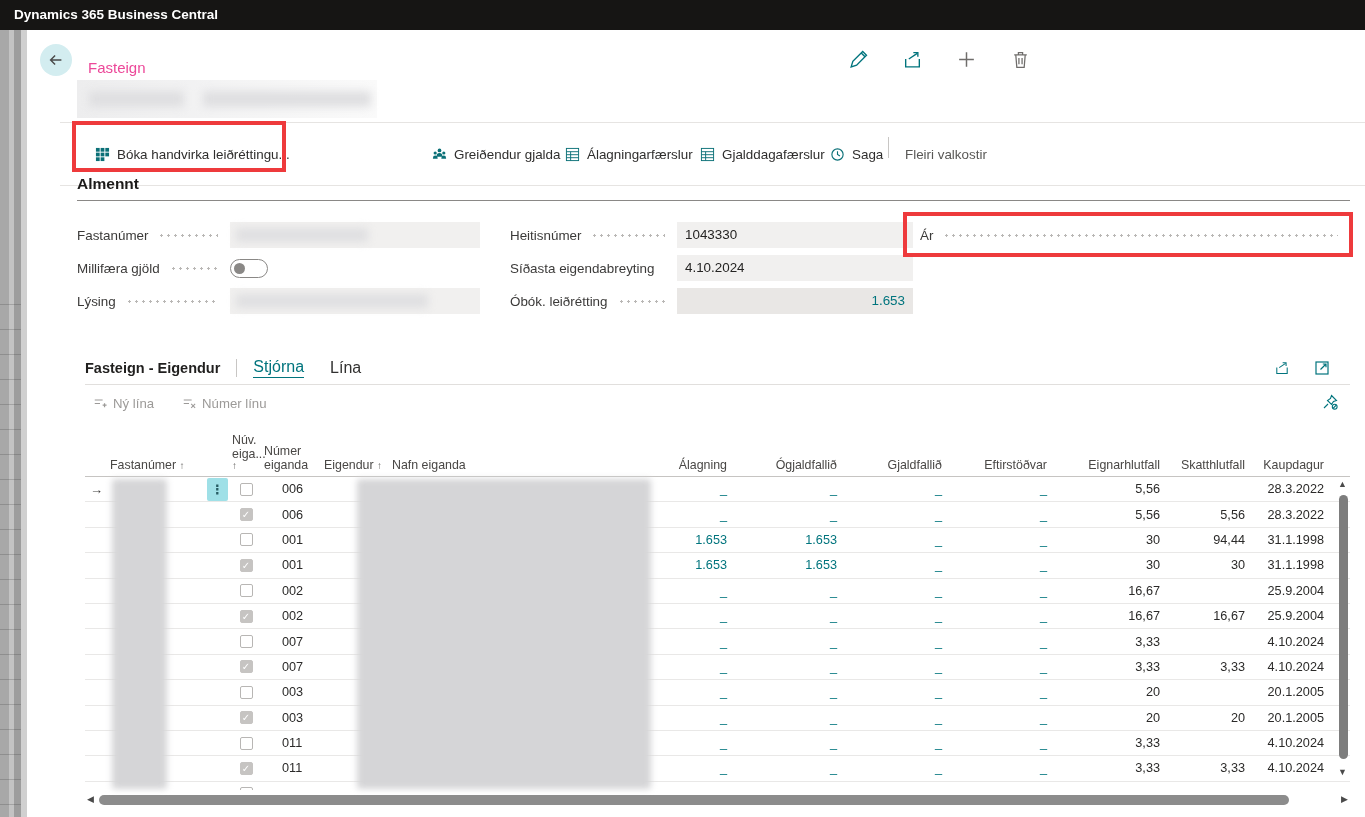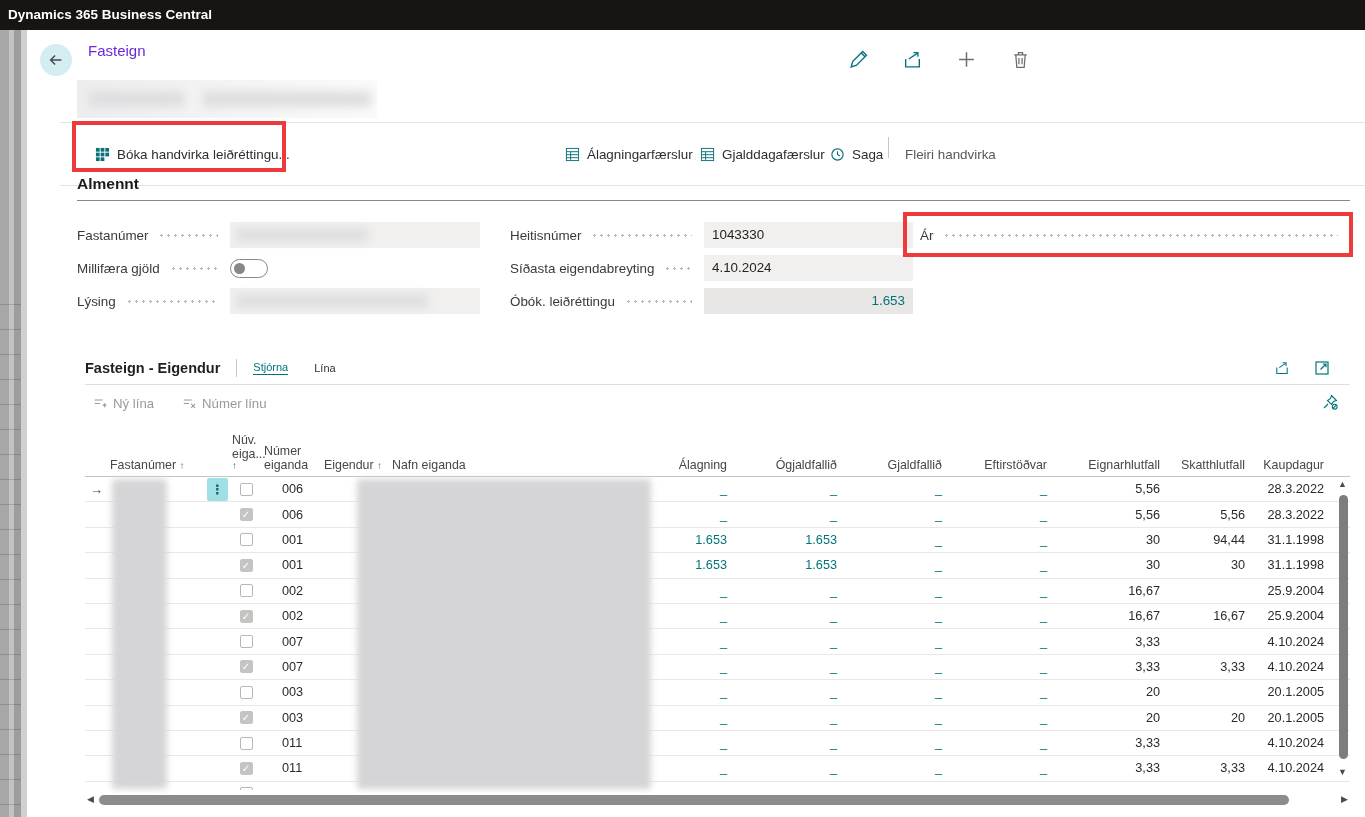--- a/index.html
+++ b/index.html
@@ -3,32 +3,32 @@
 <meta charset="utf-8">
 <style>
   :root{ --accent:#00747d; --hl:#ee3a3c; }
   *{box-sizing:border-box}
   body{margin:0;background:#666}
   .screen{position:relative;width:1365px;height:817px;background:#fff;overflow:hidden;
     font-family:"Liberation Sans","DejaVu Sans",sans-serif;color:#323130}
 
   
   .topbar{position:absolute;left:0;top:0;right:0;height:30px;background:#161514;color:#fff;
-    font-size:13.5px;font-weight:bold;line-height:30px;padding-left:8px}
+    font-size:13.5px;font-weight:bold;line-height:30px;padding-left:14px}
 
   
   .bg-strips{position:absolute;left:0;top:30px;bottom:0;width:30px;
     background:linear-gradient(to right,#a8a8a8 0 9px,#c3c3c3 9px 14px,#9d9d9d 14px 21px,#d0d0d0 21px 27px,#fff 27px)}
   .bg-strips::after{content:"";position:absolute;left:0;width:21px;top:250px;bottom:0;
     background:repeating-linear-gradient(to bottom,transparent 0 24px,rgba(50,50,50,.22) 24px 25px)}
 
   
   .back-btn{position:absolute;left:40px;top:44px;width:32px;height:32px;border-radius:50%;
     background:#d3edf0;display:flex;align-items:center;justify-content:center;cursor:pointer}
-  .page-title{position:absolute;left:88px;top:42px;font-size:15px;color:#6d28d9}
+  .page-title{position:absolute;left:88px;top:59px;font-size:15px;color:#ec4899}
   .top-icons{position:absolute;left:848px;top:49px;display:flex;gap:33px;align-items:center}
   .ticon{width:21px;height:21px;color:var(--accent);cursor:pointer}
   .ticon.gray{color:#6f6d6b}
   .ticon svg{width:100%;height:100%}
 
   
   .title-blur{position:absolute;left:77px;top:80px;width:300px;height:38px;
     background:linear-gradient(to right,#ededee,#fafafa)}
   .blob{position:absolute;background:#dfdfe1;filter:blur(4px);border-radius:3px}
 
@@ -50,35 +50,35 @@
   .general{position:absolute;left:77px;top:175px;width:1273px}
   .general h2{margin:0;font-size:15.5px;font-weight:bold;color:#1c1b1a;padding-bottom:7px;border-bottom:1px solid #8a8886}
   .fgrid{position:relative;margin-top:21px;height:125px}
   .fcol{position:absolute;top:0;display:flex;flex-direction:column;gap:7px}
   .fcol1{left:0;width:403px}.fcol2{left:433px;width:403px}.fcol3{left:843px;width:430px}
   .frow{display:flex;align-items:center;height:26px}
   .flabel{font-size:13.4px;color:#3b3a39;white-space:nowrap}
   .fdots{flex:1;height:3px;margin:0 12px 0 10px;align-self:center;
     background-image:radial-gradient(circle,#b9b7b5 1.1px,transparent 1.4px);background-size:7px 3px;background-position:0 center}
   .fval{height:26px;background:#f1f0ef;font-size:13.4px;line-height:26px;padding:0 8px;color:#252423;position:relative;flex:none}
-  .fval.w250{width:250px}.fval.w225{width:209px}
+  .fval.w250{width:250px}.fval.w225{width:236px}
   .fval.right{text-align:right}
   .fval.teal{color:var(--accent);background:#e9e7e5}
   .ar-input{width:226px;height:26px;border:1px solid #696765;font-size:13.4px;text-align:right;
     padding:0 6px;font-family:inherit;color:#1c1b1a;flex:none;background:#fff}
   .toggle{width:38px;height:19px;border:1px solid #8a8886;border-radius:10px;position:relative;background:#fff;flex:none;cursor:pointer}
   .toggle .knob{position:absolute;left:3px;top:3px;width:11px;height:11px;border-radius:50%;background:#8a8886}
   .spacer212{width:212px;flex:none}
 
   
   .subpage{position:absolute;left:85px;top:352px;width:1265px}
   .sp-head{height:33px;display:flex;align-items:center;border-bottom:1px solid #e1dfdd;padding-right:20px}
   .sp-title{font-size:14.5px;font-weight:bold;color:#201f1e}
   .sp-div{width:1px;height:18px;background:#c8c6c4;margin:0 16px}
-  .sp-tab{font-size:11px;margin-right:26px;cursor:pointer;color:#323130}
+  .sp-tab{font-size:16px;margin-right:26px;cursor:pointer;color:#323130}
   .sp-tab.active{color:var(--accent);border-bottom:1px solid var(--accent);padding-bottom:1px}
   .sp-icons{margin-left:auto;display:flex;gap:24px}
   .sicon{width:16px;height:16px;color:var(--accent);cursor:pointer}
   .sicon svg{width:100%;height:100%}
   .sp-actions{height:36px;display:flex;align-items:center;gap:28px;position:relative;padding-left:8px}
   .lact{display:flex;gap:6px;font-size:13.2px;color:#9c9a98;cursor:pointer}
   .lact .aicon{width:14px;height:14px;color:#9c9a98}
   .lact .aicon svg{width:100%;height:100%}
   .pin{position:absolute;right:12px;top:9px}
 
@@ -182,20 +182,33 @@
             <rect x="11" y="1" width="4" height="4"></rect>
             <rect x="1" y="6" width="4" height="4"></rect>
             <rect x="6" y="6" width="4" height="4"></rect>
             <rect x="11" y="6" width="4" height="4"></rect>
             <rect x="1" y="11" width="4" height="4"></rect>
             <rect x="6" y="11" width="4" height="4"></rect>
           </svg>
       </span>
       <span>Bóka handvirka leiðréttingu...</span>
     </div>
+    <div class="act" style="left:372px">
+      <span class="aicon">
+        <svg viewBox="0 0 16 16" fill="currentColor">
+            <circle cx="8" cy="3.6" r="2"></circle>
+            <path d="M5 9.4a3 3 0 016 0v1H5z"></path>
+            <circle cx="3.4" cy="6.4" r="1.7"></circle>
+            <path d="M1 11.6a2.5 2.5 0 015 0v.8H1z"></path>
+            <circle cx="12.6" cy="6.4" r="1.7"></circle>
+            <path d="M10 11.6a2.5 2.5 0 015 0v.8h-5z"></path>
+          </svg>
+      </span>
+      <span>Greiðendur gjalda</span>
+    </div>
     <div class="act" style="left:505px">
       <span class="aicon">
         <svg viewBox="0 0 16 16" fill="none" stroke="currentColor">
             <rect x="1.5" y="1.5" width="13" height="13"></rect>
             <path d="M1.5 5h13M6 5v9.5M1.5 8.2h13M1.5 11.4h13"></path>
           </svg>
       </span>
       <span>Álagningarfærslur</span>
     </div>
     <div class="act" style="left:640px">
@@ -210,21 +223,21 @@
     <div class="act" style="left:770px">
       <span class="aicon">
         <svg viewBox="0 0 16 16" fill="none" stroke="currentColor" stroke-width="1.2">
             <circle cx="8" cy="8" r="6"></circle>
             <path d="M8 4.5V8l2.6 1.6"></path>
           </svg>
       </span>
       <span>Saga</span>
     </div>
     <div class="act-div"></div>
-    <div class="act more" style="left:845px">Fleiri handvirka</div>
+    <div class="act more" style="left:845px">Fleiri valkostir</div>
   </div>
 
   <div class="hl1"></div>
   <div class="hl2"></div>
 
   <div class="general">
     <h2>Almennt</h2>
     <div class="fgrid">
       <div class="fcol fcol1">
         <div class="frow">
@@ -255,21 +268,21 @@
           <span class="flabel">Heitisnúmer</span>
           <span class="fdots"></span>
           <span class="fval w225">1043330</span>
         </div>
         <div class="frow">
           <span class="flabel">Síðasta eigendabreyting</span>
           <span class="fdots"></span>
           <span class="fval w225">4.10.2024</span>
         </div>
         <div class="frow">
-          <span class="flabel">Óbók. leiðréttingu</span>
+          <span class="flabel">Óbók. leiðrétting</span>
           <span class="fdots"></span>
           <span class="fval w225 right teal">1.653</span>
         </div>
       </div>
       <div class="fcol fcol3">
         <div class="frow">
           <span class="flabel">Ár</span>
           <span class="fdots"></span>
         </div>
       </div>

